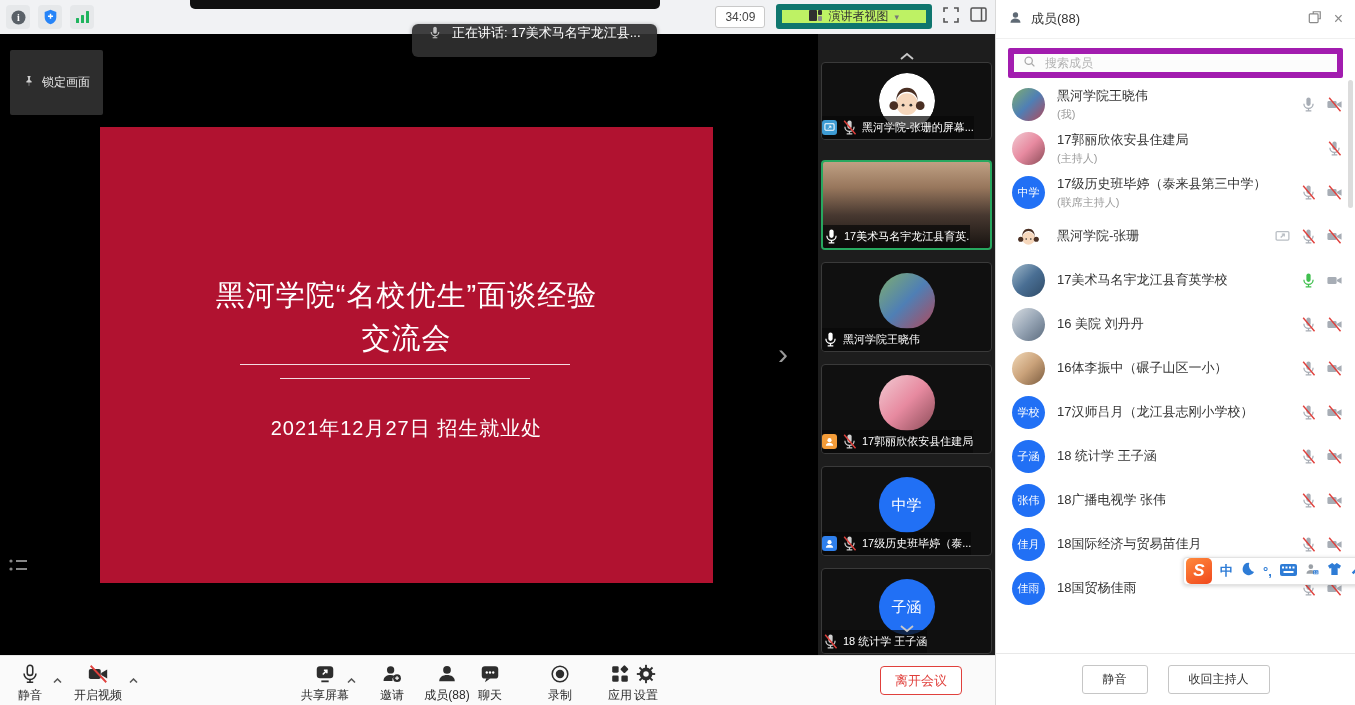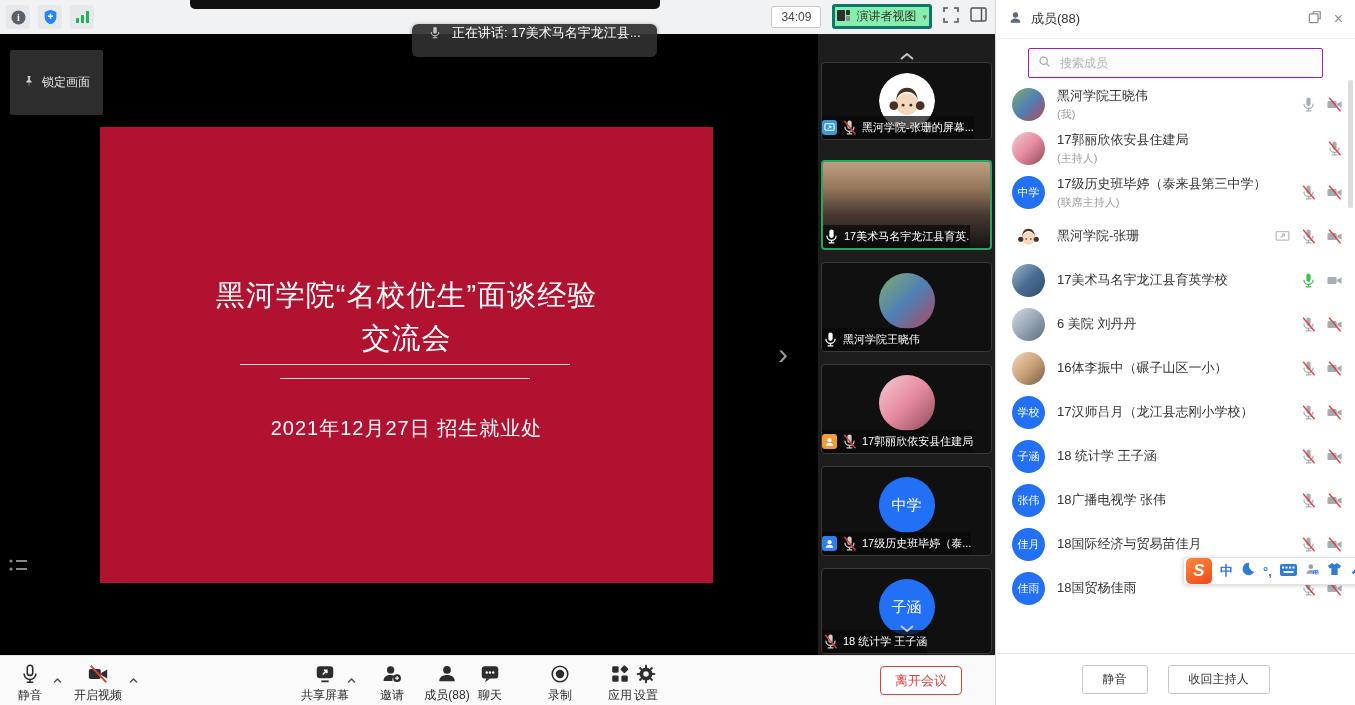--- a/index.html
+++ b/index.html
@@ -5,21 +5,21 @@
   html,body{margin:0;padding:0;background:#000;}
   .app{position:relative;width:1355px;height:705px;background:#000;overflow:hidden;
        font-family:"Liberation Sans",sans-serif;-webkit-font-smoothing:antialiased;}
   
   .topbar{position:absolute;left:0;top:0;width:995px;height:34px;background:#f1f2f4;}
   .topbar-left{position:absolute;left:6px;top:5px;display:flex;gap:8px;}
   .chip{width:24px;height:24px;border-radius:4px;background:#e6e8ea;display:inline-flex;align-items:center;justify-content:center;}
   .top-strip{position:absolute;left:190px;top:0;width:470px;height:9px;background:#101010;border-radius:0 0 5px 5px;}
   .topbar-right{position:absolute;right:8px;top:4px;display:flex;align-items:center;gap:11px;}
   .timerbox{border:1px solid #c9c9c9;background:#fff;border-radius:3px;font-size:12px;color:#454545;padding:3px 9px;}
-  .viewbtn{display:flex;align-items:center;gap:6px;border:3px solid #0f766e;background:#86efac;border-radius:3px;height:25px;padding:0 2px;font-size:12px;color:#333;cursor:pointer;font-family:inherit;}
+  .viewbtn{display:flex;align-items:center;gap:6px;border:6px solid #0f766e;background:#bef264;border-radius:3px;height:25px;padding:0 27px;font-size:12px;color:#333;cursor:pointer;font-family:inherit;}
   .viewbtn .caret{font-size:9px;color:#777;}
   
   .stage{position:absolute;left:0;top:34px;width:818px;height:621px;background:#000;}
   .toast{position:absolute;left:412px;top:24px;height:33px;display:flex;align-items:flex-start;gap:10px;background:rgba(48,48,48,.92);border-radius:6px;padding:0 16px;color:#fff;font-size:13px;z-index:9;box-shadow:0 1px 4px rgba(0,0,0,.4);}
   .pinbtn{position:absolute;left:10px;top:16px;display:flex;align-items:center;gap:7px;background:#2d2d2d;color:#e6e6e6;font-size:12px;padding:24px 13px;border:none;border-radius:2px;cursor:pointer;font-family:inherit;}
   .slide{position:absolute;left:100px;top:93px;width:613px;height:456px;background:#b11230;}
   .slide-title{position:absolute;top:146px;left:0;width:100%;text-align:center;color:#fff;font-size:29px;letter-spacing:1px;line-height:44px;}
   .slide-title2{position:absolute;top:192px;left:0;width:100%;text-align:center;color:#fff;font-size:29px;letter-spacing:1px;}
   .rule{position:absolute;height:1px;background:rgba(255,255,255,.85);}
   .rule1{top:237px;left:140px;width:330px;}
@@ -38,21 +38,21 @@
   .t-av-text{background:#2170f5;color:#fff;font-size:15px;}
   .t-label{position:absolute;left:0;bottom:0;display:flex;align-items:center;gap:4px;background:rgba(8,8,8,.72);padding:3px 0;max-width:100%;box-sizing:border-box;}
   .t-name{font-size:11px;color:#fff;white-space:nowrap;overflow:hidden;max-width:126px;}
   .t-badge{width:15px;height:15px;border-radius:3px;display:inline-flex;align-items:center;justify-content:center;flex:none;}
   
   .members{position:absolute;left:995px;top:0;width:360px;height:705px;background:#fff;border-left:1px solid #d9d9d9;box-sizing:border-box;}
   .m-header{height:38px;display:flex;align-items:center;padding:0 12px;gap:8px;border-bottom:1px solid #f0f0f0;}
   .m-title{font-size:13px;color:#333;flex:1;}
   .m-hicons{display:flex;align-items:center;gap:12px;color:#8a8a8a;}
   .m-close{font-size:16px;color:#8a8a8a;line-height:1;cursor:pointer;}
-  .search{margin:9px 32px 4px;height:30px;background:#fcfcfc;border:1px solid #a21caf;border-radius:2px;display:flex;align-items:center;padding:0 9px;gap:7px;box-sizing:border-box;}
+  .search{margin:9px 12px 4px;height:30px;background:#fcfcfc;border:6px solid #a21caf;border-radius:2px;display:flex;align-items:center;padding:0 9px;gap:7px;box-sizing:border-box;}
   .search input{border:none;outline:none;background:transparent;font-size:12px;color:#333;width:100%;font-family:inherit;}
   .search input::placeholder{color:#b3b3b3;}
   .m-list{position:absolute;left:0;top:82px;width:100%;bottom:52px;overflow:hidden;}
   .m-row{height:44px;display:flex;align-items:center;padding:0 12px 0 16px;box-sizing:border-box;cursor:pointer;}
   .av{width:33px;height:33px;border-radius:50%;flex:none;display:flex;align-items:center;justify-content:center;overflow:hidden;}
   .av-text{background:#2170f5;color:#fff;font-size:11px;}
   .m-info{flex:1;margin-left:12px;min-width:0;}
   .m-name{font-size:13px;color:#333;white-space:nowrap;overflow:hidden;}
   .m-sub{font-size:11px;color:#9a9a9a;margin-top:2px;}
   .m-icons{display:flex;align-items:center;gap:9px;flex:none;}
@@ -397,21 +397,21 @@
             </svg>
             <svg class="ic" viewBox="0 0 24 24">
               <rect x="2" y="7" width="13" height="10" rx="2" fill="#a7adb5"></rect>
               <path d="M15.5 11l6.5-3.5v9L15.5 13z" fill="#a7adb5"></path>
             </svg>
           </div>
         </div>
         <div class="m-row">
           <span class="av" style="background:linear-gradient(135deg,#d8dde2,#97a5b5 50%,#5b6b7e)"></span>
           <div class="m-info">
-            <div class="m-name">6 美院 刘丹丹</div>
+            <div class="m-name">16 美院 刘丹丹</div>
           </div>
           <div class="m-icons">
             <svg class="ic" width="17" height="17" viewBox="0 0 24 24">
               <rect x="9" y="2" width="6" height="12" rx="3" fill="#a7adb5"></rect>
               <path d="M5.5 11a6.5 6.5 0 0 0 13 0" fill="none" stroke="#a7adb5" stroke-width="1.8"></path>
               <line x1="12" y1="17.5" x2="12" y2="21" stroke="#a7adb5" stroke-width="1.8"></line>
               <line x1="8" y1="21" x2="16" y2="21" stroke="#a7adb5" stroke-width="1.8"></line>
               <line x1="4.5" y1="2.5" x2="20.5" y2="21.5" stroke="#e0403c" stroke-width="2"></line>
             </svg>
             <svg class="ic" viewBox="0 0 24 24">

